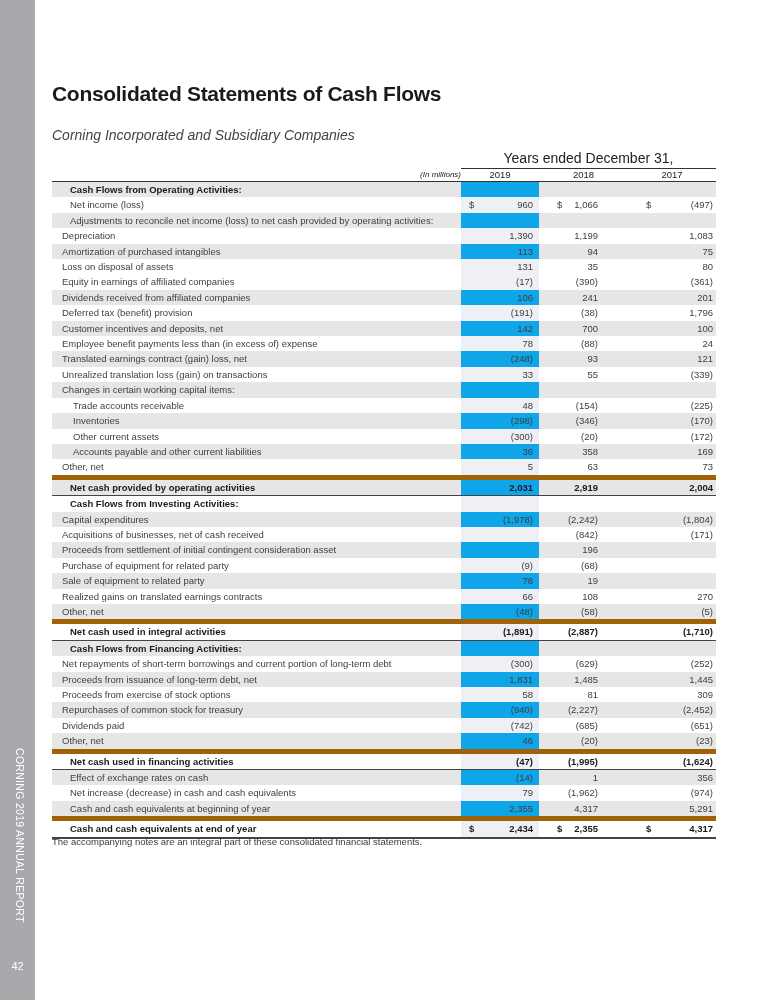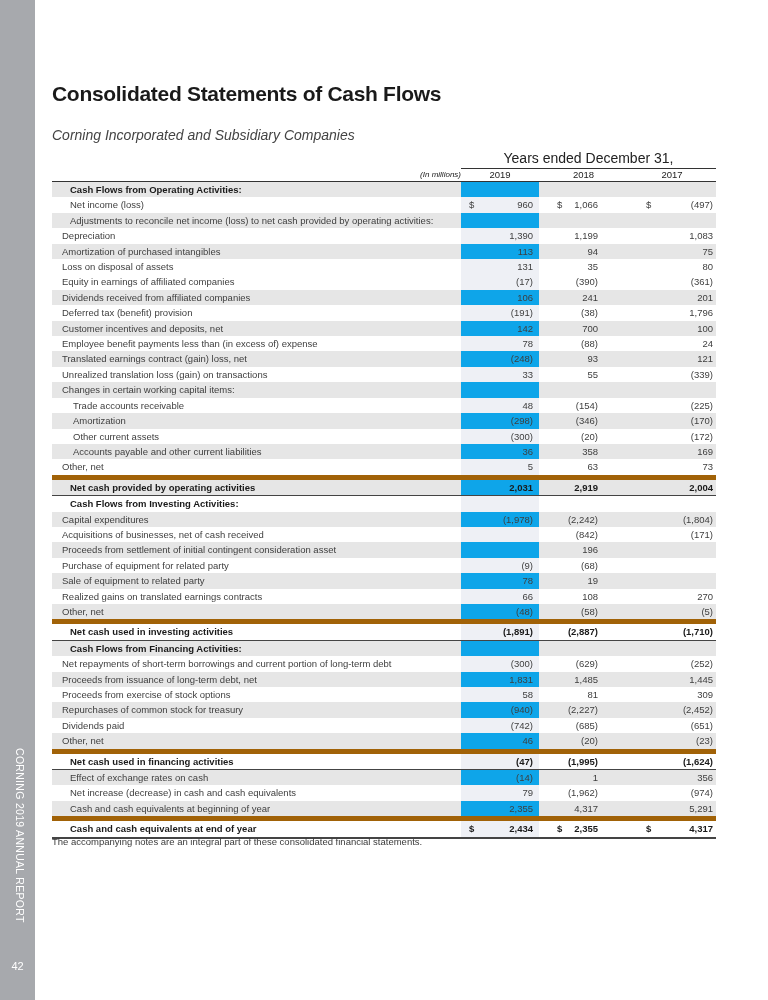--- a/index.html
+++ b/index.html
@@ -184,21 +184,21 @@
           <td class="num y18"><span class="v"></span></td>
           <td class="num y17"><span class="v"></span></td>
         </tr>
         <tr class="">
           <td class="lbl ind2">Trade accounts receivable</td>
           <td class="num y19"><span class="v">48</span></td>
           <td class="num y18"><span class="v">(154)</span></td>
           <td class="num y17"><span class="v">(225)</span></td>
         </tr>
         <tr class="shade">
-          <td class="lbl ind2">Amortization</td>
+          <td class="lbl ind2">Inventories</td>
           <td class="num y19"><span class="v">(298)</span></td>
           <td class="num y18"><span class="v">(346)</span></td>
           <td class="num y17"><span class="v">(170)</span></td>
         </tr>
         <tr class="">
           <td class="lbl ind2">Other current assets</td>
           <td class="num y19"><span class="v">(300)</span></td>
           <td class="num y18"><span class="v">(20)</span></td>
           <td class="num y17"><span class="v">(172)</span></td>
         </tr>
@@ -262,21 +262,21 @@
           <td class="num y18"><span class="v">108</span></td>
           <td class="num y17"><span class="v">270</span></td>
         </tr>
         <tr class="shade">
           <td class="lbl ind1">Other, net</td>
           <td class="num y19"><span class="v">(48)</span></td>
           <td class="num y18"><span class="v">(58)</span></td>
           <td class="num y17"><span class="v">(5)</span></td>
         </tr>
         <tr class="bold total">
-          <td class="lbl">Net cash used in investing activities</td>
+          <td class="lbl">Net cash used in integral activities</td>
           <td class="num y19"><span class="v">(1,891)</span></td>
           <td class="num y18"><span class="v">(2,887)</span></td>
           <td class="num y17"><span class="v">(1,710)</span></td>
         </tr>
         <tr class="shade section">
           <td class="lbl">Cash Flows from Financing Activities:</td>
           <td class="num y19"><span class="v"></span></td>
           <td class="num y18"><span class="v"></span></td>
           <td class="num y17"><span class="v"></span></td>
         </tr>

